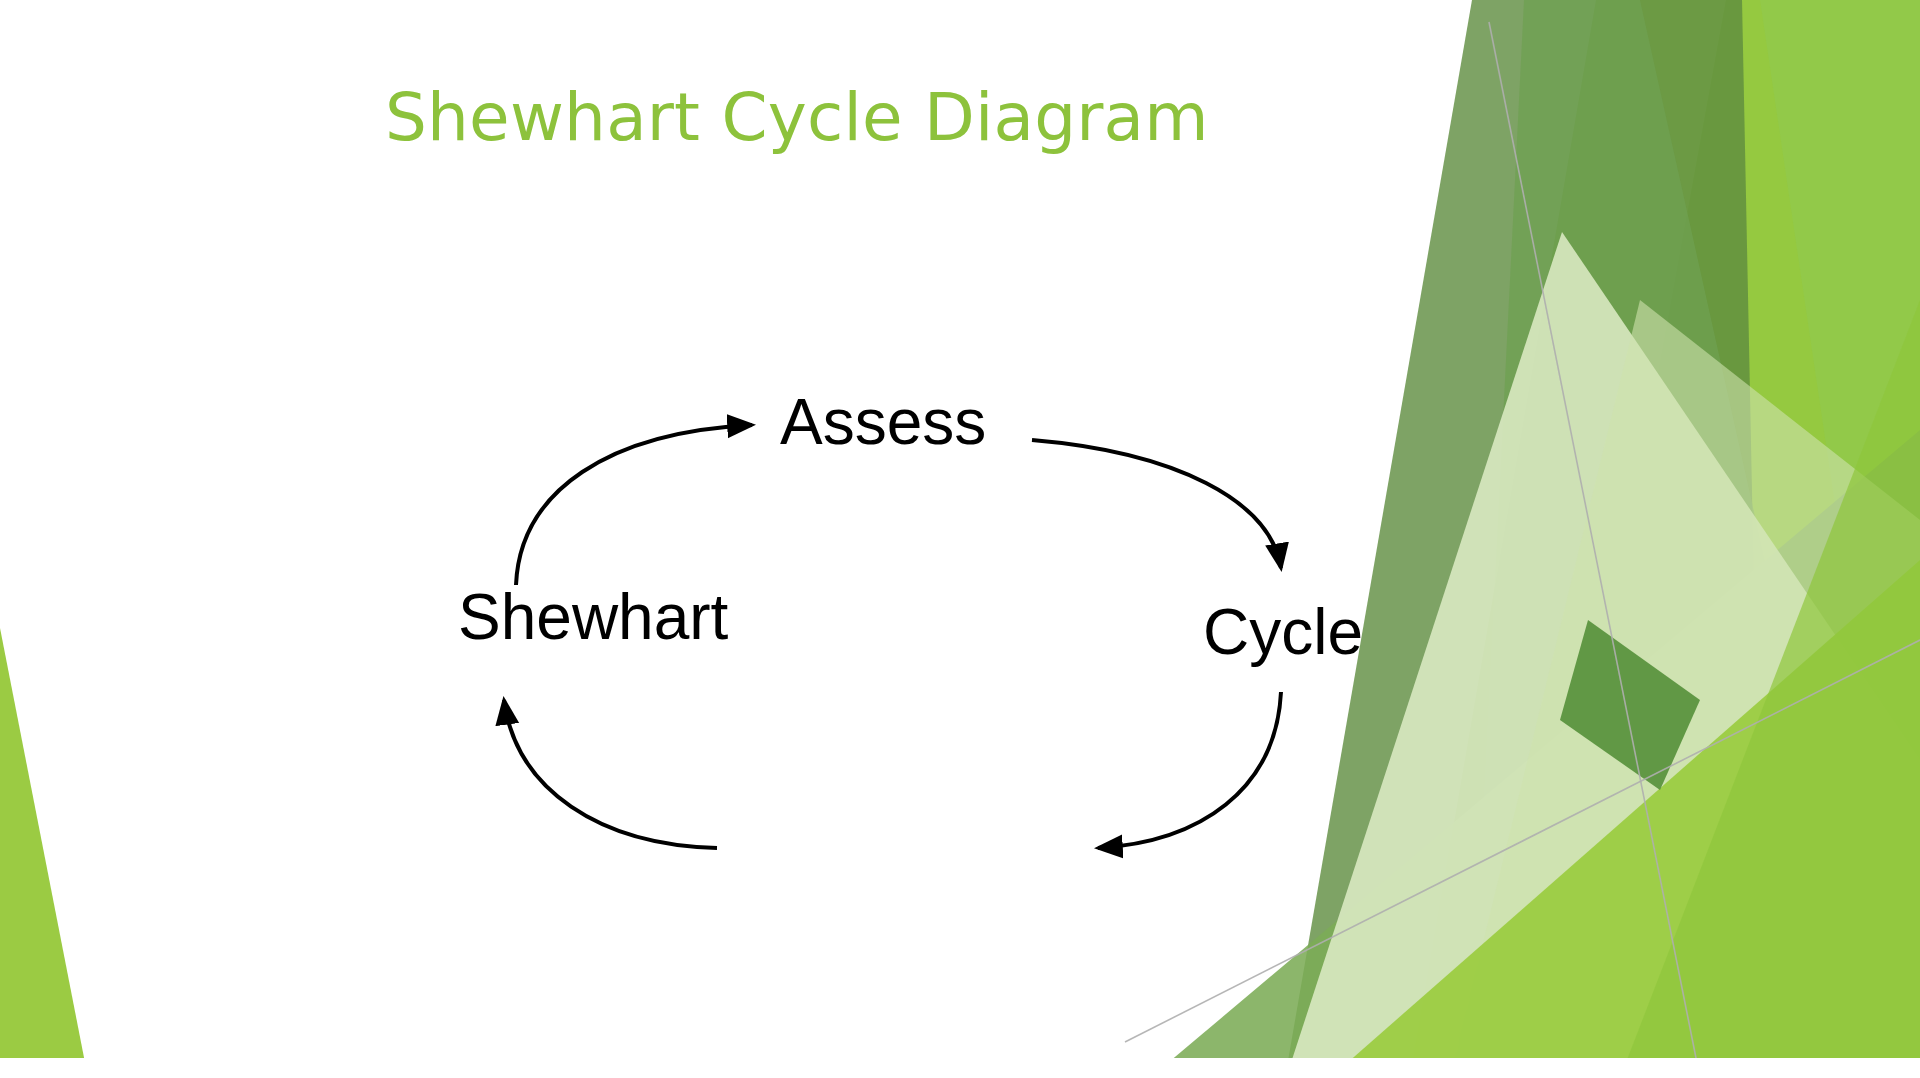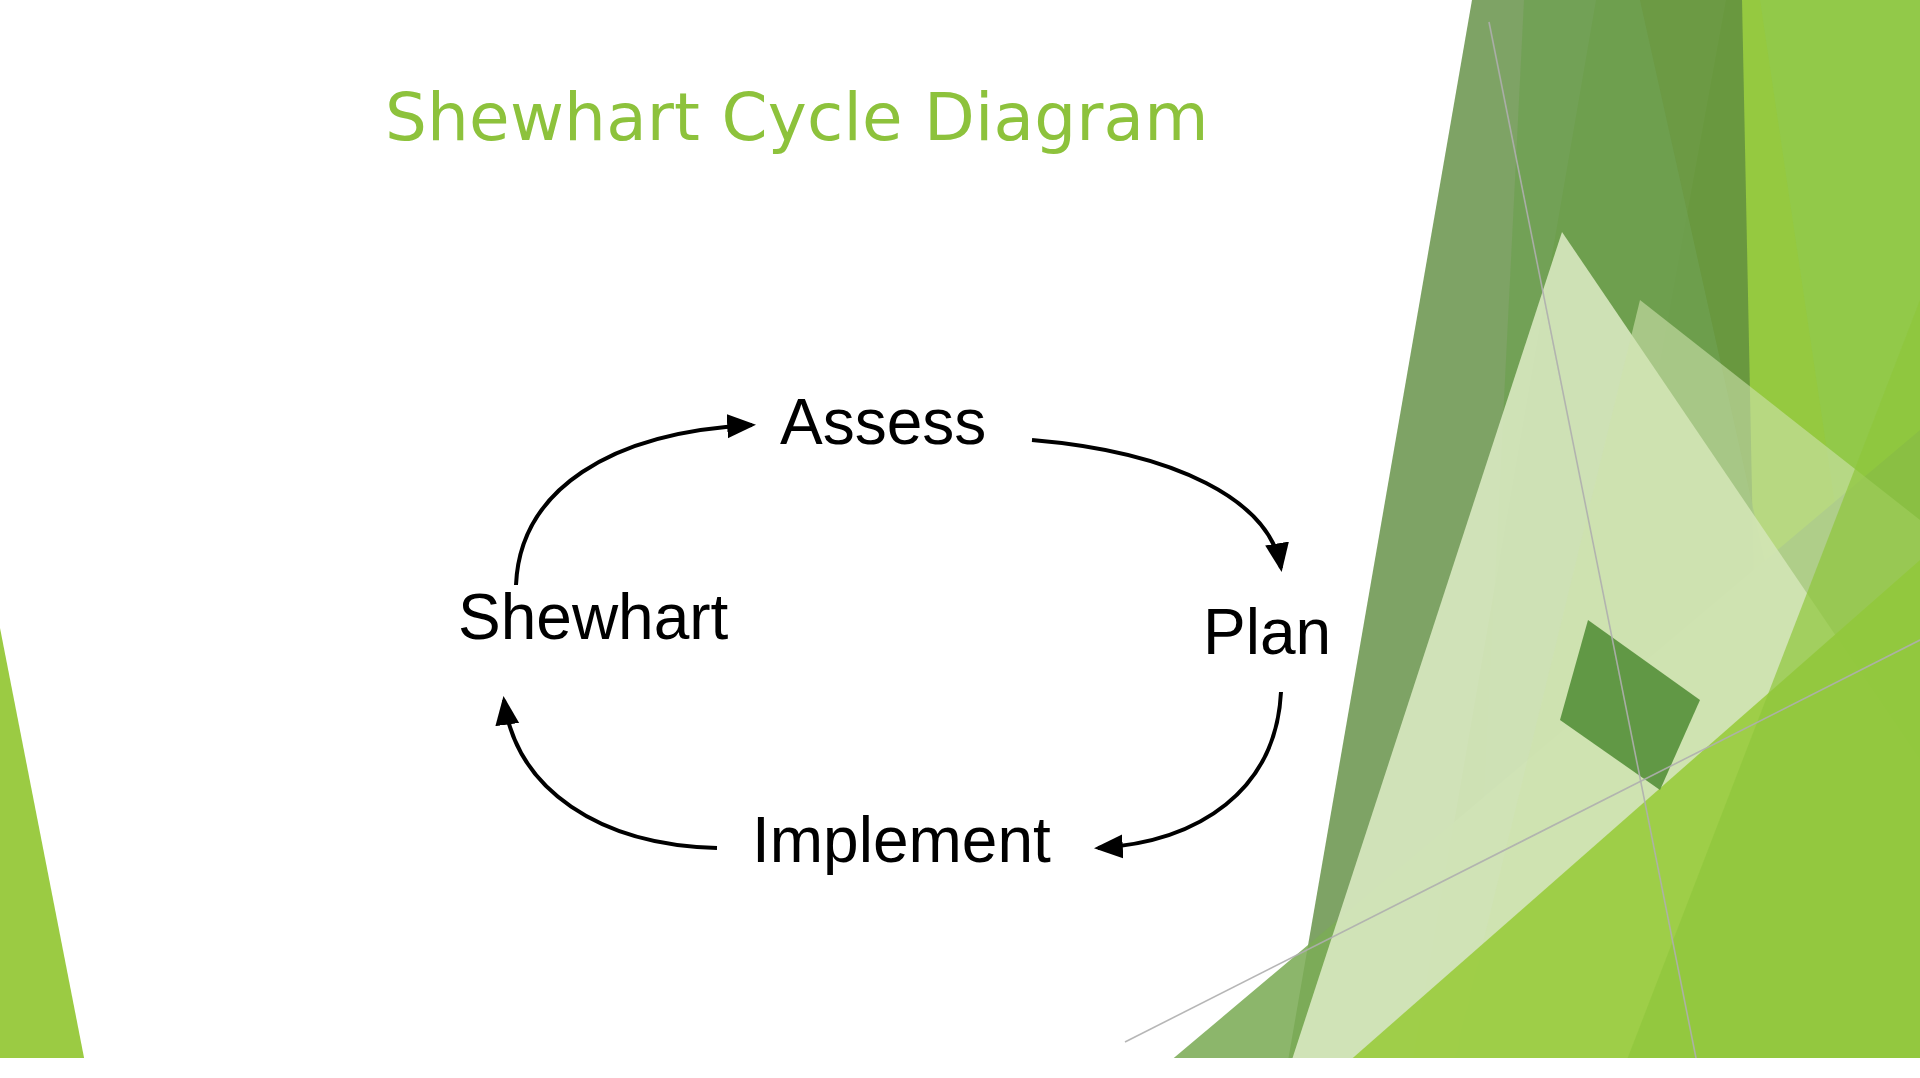--- a/index.html
+++ b/index.html
@@ -109,21 +109,20 @@
 
       <path d="M 1032,440 C 1175,452 1270,500 1281,568" fill="none" stroke="#000000" stroke-width="4" marker-end="url(#arrowhead)"></path>
 
       <path d="M 1281,692 C 1276,790 1200,842 1098,848" fill="none" stroke="#000000" stroke-width="4" marker-end="url(#arrowhead)"></path>
 
       <path d="M 717,848 C 600,845 516,790 504,700" fill="none" stroke="#000000" stroke-width="4" marker-end="url(#arrowhead)"></path>
     </svg>
 
     <div class="cycle-label" id="label-assess">Assess</div>
 
-    <div class="cycle-label" id="label-plan">Plan</div>
+    <div class="cycle-label" id="label-plan">Cycle</div>
 
-    <div class="cycle-label" id="label-implement">Implement</div>
 
     <div class="cycle-label" id="label-evaluate">Shewhart</div>
 
   </div>
 
 </div>
 
 </body></html>

